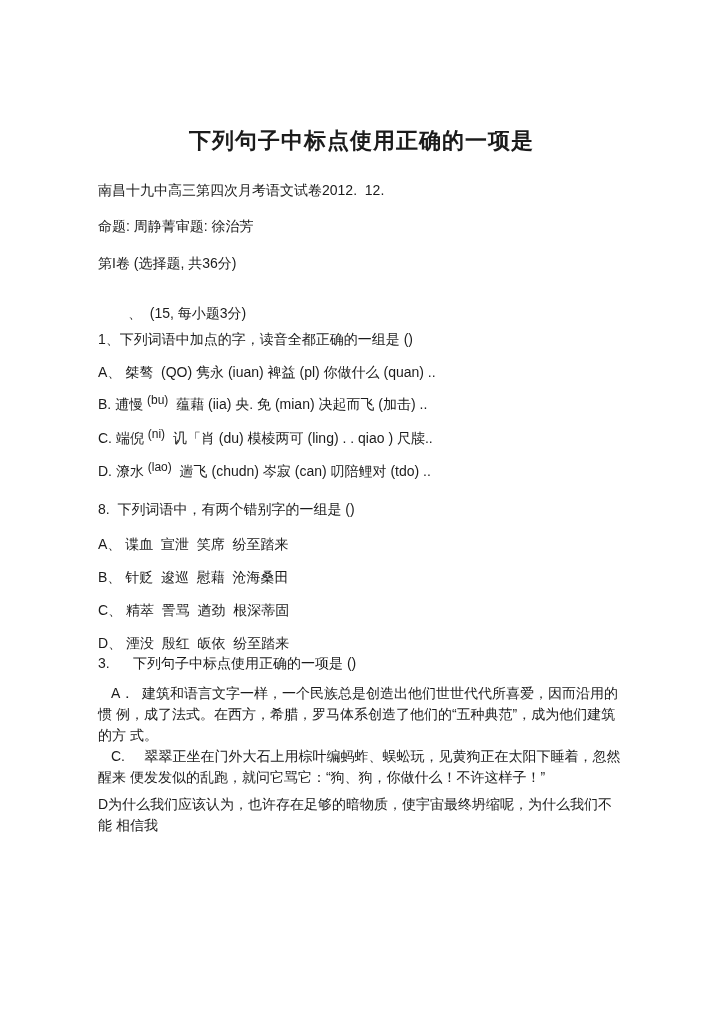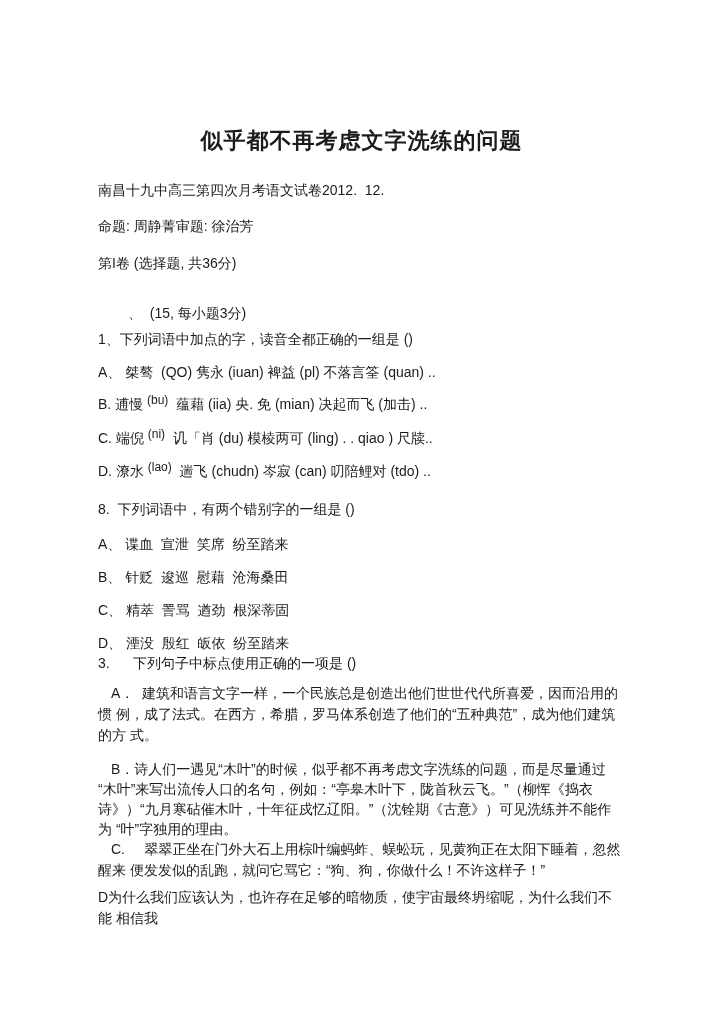--- a/index.html
+++ b/index.html
@@ -45,33 +45,33 @@
   .mt13{margin-top:13px} .mt12{margin-top:12px} .mt11{margin-top:11px}
   .mt10{margin-top:10px}  .mt6{margin-top:6px}
   .mt0{margin-top:0}
   .para-b { line-height:20px; }
 </style>
 </head>
 <body>
 
 <div class="page">
 
-  <h1 class="doc-title">似乎都不再考虑文字洗练的问题</h1>
+  <h1 class="doc-title">下列句子中标点使用正确的一项是</h1>
 
   <div class="line mt24">南昌十九中高三第四次月考语文试卷2012.  12.</div>
 
   <div class="line mt16">命题: 周静菁审题: 徐治芳</div>
 
   <div class="line mt17">第I卷 (选择题, 共36分)</div>
 
   <div class="line mt18 note-indent">、  (15, 每小题3分)</div>
 
   <div class="line mt22">1、下列词语中加点的字，读音全都正确的一组是 ()</div>
 
-  <div class="line mt13"><span>A、 </span><span>桀骜</span><span class="py-sup"></span><span>  (QO) 隽永 (iuan) 裨益 (pl) 不落言筌 (quan) ..</span></div>
+  <div class="line mt13"><span>A、 </span><span>桀骜</span><span class="py-sup"></span><span>  (QO) 隽永 (iuan) 裨益 (pl) 你做什么 (quan) ..</span></div>
 
   <div class="line mt11"><span>B. </span><span>逋慢 </span><span class="py-sup">(bu)</span><span>  蕴藉 (iia) 央. 免 (mian) 决起而飞 (加击) ..</span></div>
 
   <div class="line mt13"><span>C. </span><span>端倪 </span><span class="py-sup">(ni)</span><span>  讥「肖 (du) 模棱两可 (ling) . . qiao ) 尺牍..</span></div>
 
   <div class="line mt12"><span>D. </span><span>潦水 </span><span class="py-sup">(lao)</span><span>  遄飞 (chudn) 岑寂 (can) 叨陪鲤对 (tdo) ..</span></div>
 
   <div class="line mt17">8.  下列词语中，有两个错别字的一组是 ()</div>
 
   <div class="line mt15"><span>A、 </span><span>谍血  宣泄  笑席  纷至踏来</span></div>
@@ -79,20 +79,18 @@
   <div class="line mt13"><span>B、 </span><span>针贬  逡巡  慰藉  沧海桑田</span></div>
 
   <div class="line mt13"><span>C、 </span><span>精萃  詈骂  遒劲  根深蒂固</span></div>
 
   <div class="line mt13"><span>D、 </span><span>湮没  殷红  皈依  纷至踏来</span></div>
 
   <div class="line mt0">3.      下列句子中标点使用正确的一项是 ()</div>
 
   <div class="para mt10">A．  建筑和语言文字一样，一个民族总是创造出他们世世代代所喜爱，因而沿用的惯 例，成了法式。在西方，希腊，罗马体系创造了他们的“五种典范”，成为他们建筑的方 式。</div>
 
-  <div class="para para-b mt13">B．诗人们一遇见“木叶”的时候，似乎都不再考虑文字洗练的问题，而是尽量通过 “木叶”来写出流传人口的名句，例如：“亭皋木叶下，陇首秋云飞。”（柳恽《捣衣
-诗》）“九月寒砧催木叶，十年征戍忆辽阳。”（沈铨期《古意》）可见洗练并不能作为 “叶”字独用的理由。</div>
 
   <div class="para mt0">C.     翠翠正坐在门外大石上用棕叶编蚂蚱、蜈蚣玩，见黄狗正在太阳下睡着，忽然醒来 便发发似的乱跑，就问它骂它：“狗、狗，你做什么！不许这样子！”</div>
 
   <div class="para no-indent mt6">D为什么我们应该认为，也许存在足够的暗物质，使宇宙最终坍缩呢，为什么我们不能 相信我</div>
 
 </div>
 
 </body></html>

